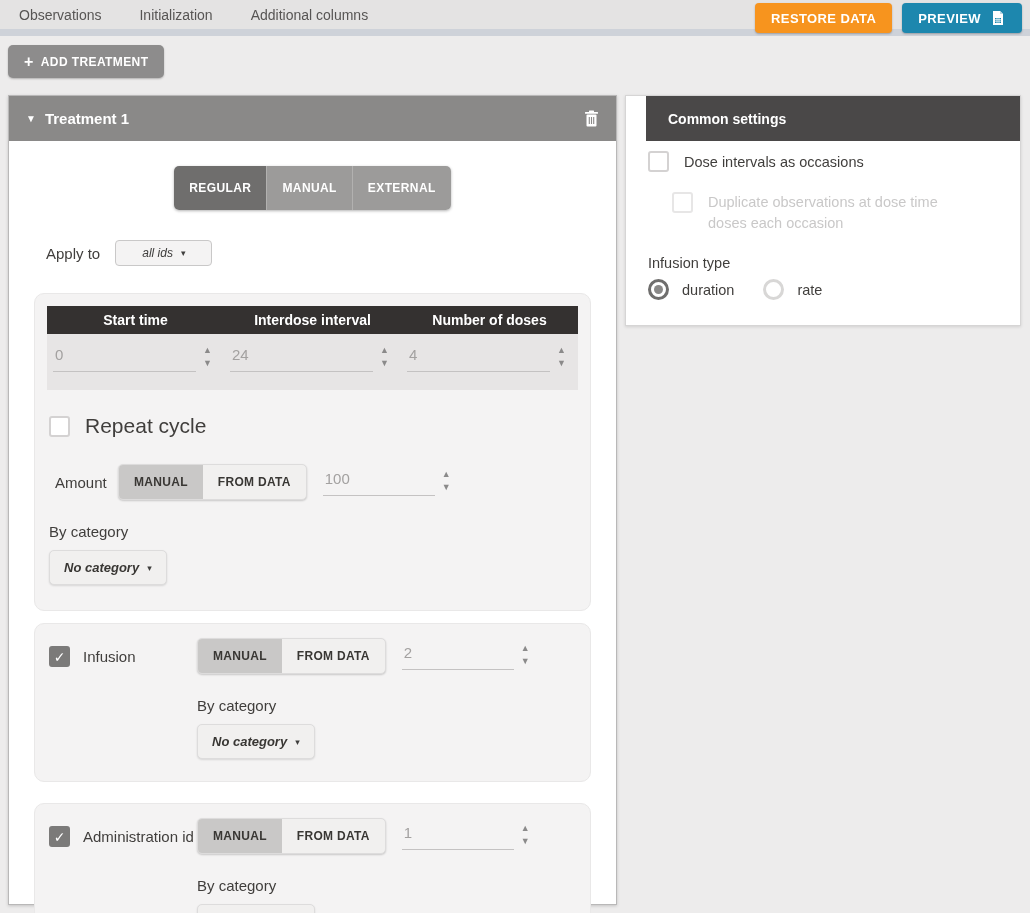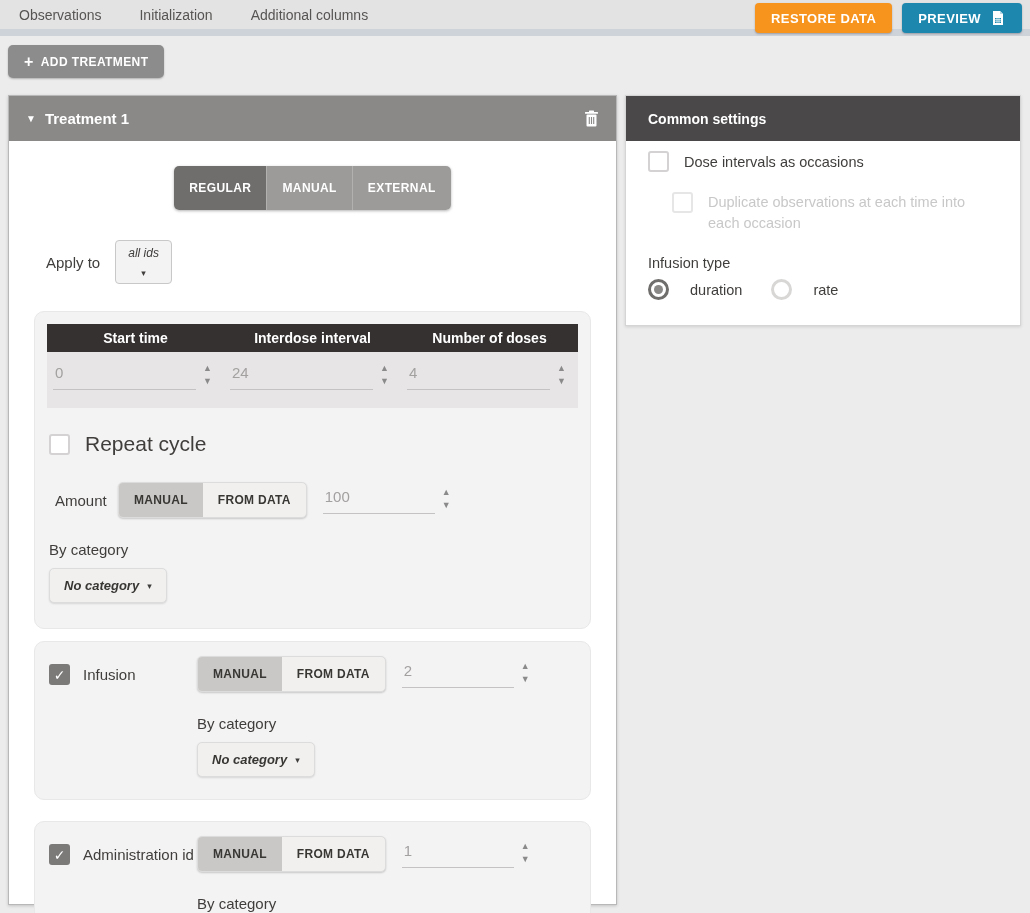--- a/index.html
+++ b/index.html
@@ -65,22 +65,22 @@
   .mode-tab {
     background:#9c9b9a; color:#fff; font-weight:bold; font-size:12px;
     letter-spacing:.4px; padding:15px 15px; cursor:pointer;
   }
   .mode-tab + .mode-tab { border-left:1px solid #b2b1b0; }
   .mode-tab.active { background:#6f6e6d; }
   
   .apply-row { margin:30px 0 0 12px; display:flex; align-items:center; gap:15px; font-size:15px; }
   .dropdown-sm {
     background:#f4f3f3; border:1px solid #c9c8c8; border-radius:4px;
-    padding:5px 12px; font-size:12px; font-style:italic; color:#3f3e3d;
-    display:flex; align-items:center; gap:8px; cursor:pointer; font-family:inherit;flex-direction:column;
+    padding:5px 26px; font-size:12px; font-style:italic; color:#3f3e3d;
+    display:flex; align-items:center; gap:8px; cursor:pointer; font-family:inherit;
   }
   .caret-down { font-size:9px; font-style:normal; color:#3f3e3d; }
   
   .section-card {
     background:#f4f3f3; border:1px solid #e9e8e8; border-radius:10px;
   }
   .dose-card { margin-top:27px; padding:12px 12px 25px 12px; }
   .dose-header { display:flex; background:#343130; color:#fff; height:28px; align-items:center; }
   .dose-header .col { flex:1; text-align:center; font-weight:bold; font-size:14px; }
   .dose-inputs { display:flex; background:#e7e5e5; padding:10px 0 18px 0; }
@@ -129,35 +129,35 @@
   
   .feature-card { margin-top:12px; padding:14px; display:flex; }
   .feature-card.second { margin-top:21px; }
   .feature-left { width:148px; display:flex; align-items:center; gap:13px; font-size:15px; margin-top:8px; align-self:flex-start; }
   .feature-right { flex:1; padding-bottom:8px; }
   .feature-row1 { display:flex; align-items:center; }
   
   .settings-card { width:396px; background:#fff; border:1px solid #d6d5d5; box-shadow:0 1px 3px rgba(0,0,0,.12); }
   .settings-header {
     height:45px; background:#4a4848; color:#fff; font-weight:bold; font-size:14px;
-    display:flex; align-items:center; padding:0 22px;
+    display:flex; align-items:center; padding:0 22px;margin-left:20px;
   }
   .settings-body { padding:10px 22px 25px 22px; }
   .cs-row1 { display:flex; align-items:center; gap:15px; font-size:14.5px; }
   .cs-row2 { margin:20px 0 0 24px; display:flex; gap:15px; font-size:14.5px; color:#c9c8c8; }
   .cs-row2 .text { width:272px; line-height:1.45; }
   .infusion-type-label { margin-top:21px; font-size:14.5px; }
   .radio-row { display:flex; align-items:center; margin-top:8px; font-size:14.5px; }
   .radio {
     width:21px; height:21px; border-radius:50%; border:3px solid #6f6e6d;
     display:flex; align-items:center; justify-content:center; flex:none; cursor:pointer;
   }
   .radio .dot { width:9px; height:9px; border-radius:50%; background:#8a8988; }
   .radio.off { border-color:#d8d7d6; }
-  .radio-label { margin-left:21px;text-align:right; }
+  .radio-label { margin-left:13px;text-align:right; }
   .radio.off { margin-left:29px; }
 </style>
 </head>
 <body>
 
 <div class="topbar">
   <div class="tab">Observations</div>
   <div class="tab">Initialization</div>
   <div class="tab">Additional columns</div>
   <div class="topbar-buttons">
@@ -350,21 +350,21 @@
     <div class="settings-header">
       <span>Common settings</span>
     </div>
     <div class="settings-body">
       <div class="cs-row1">
         <span class="checkbox"></span>
         <span>Dose intervals as occasions</span>
       </div>
       <div class="cs-row2">
         <span class="checkbox disabled"></span>
-        <span class="text">Duplicate observations at each time into each occasion</span>
+        <span class="text">Duplicate observations at dose time doses each occasion</span>
       </div>
       <div class="infusion-type-label">Infusion type</div>
       <div class="radio-row">
         <span class="radio">
             <span class="dot"></span>
           </span>
         <span class="radio-label">duration</span>
         <span class="radio off"></span>
         <span class="radio-label">rate</span>
       </div>

